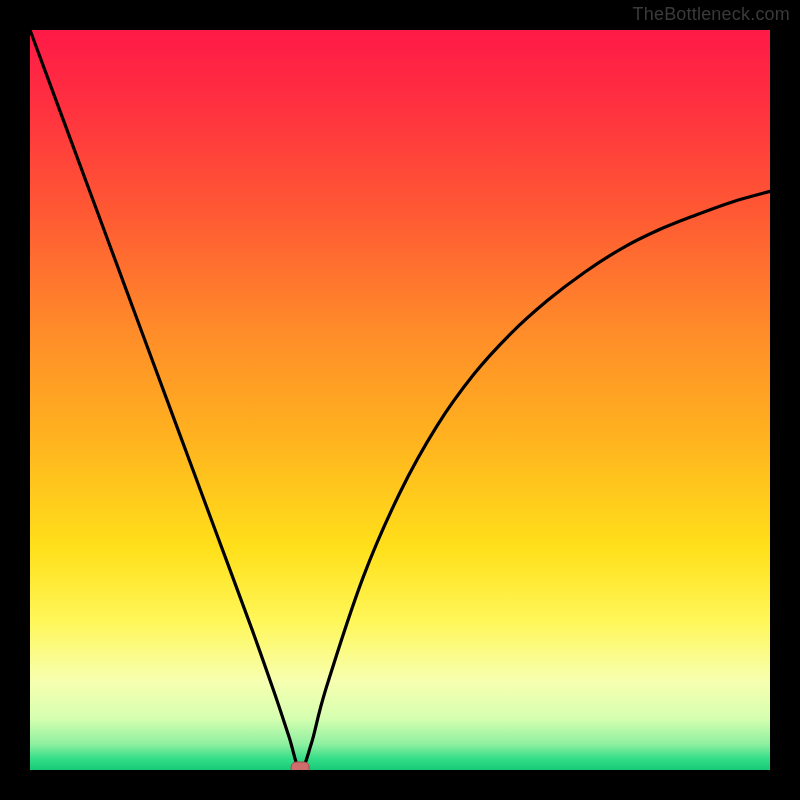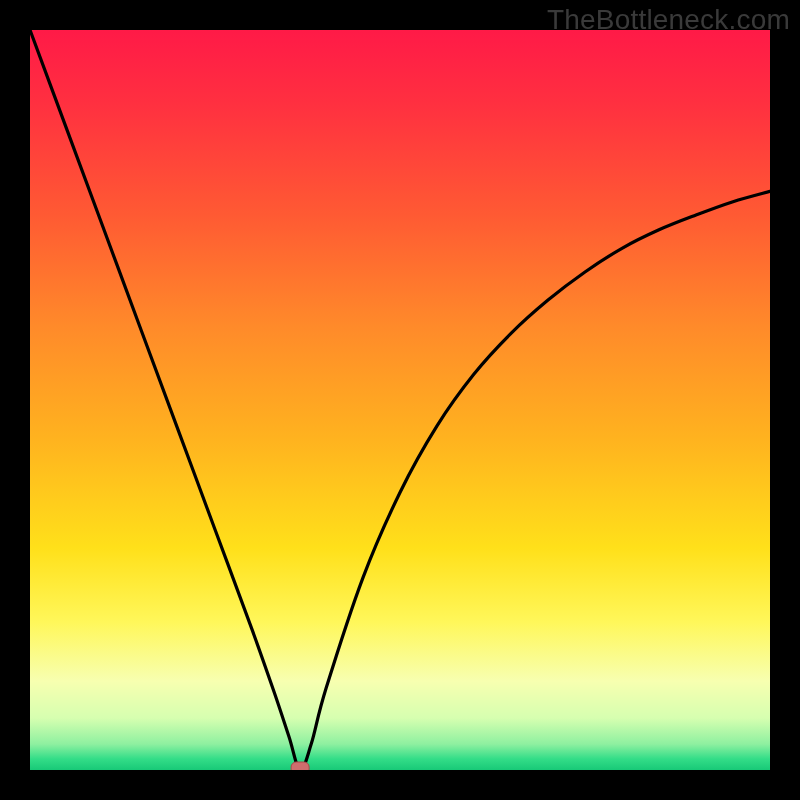--- a/index.html
+++ b/index.html
@@ -17,21 +17,21 @@
     top: 0;
     width: 800px;
     height: 800px;
     background: #000;
   }
   .watermark {
     position: absolute;
     top: 4px;
     right: 10px;
     color: #3a3a3a;
-    font-size: 28px;
+    font-size: 18px;
     font-weight: 500;
     letter-spacing: 0.2px;
     user-select: none;
   }
   .plot {
     position: absolute;
     left: 30px;
     top: 30px;
     width: 740px;
     height: 740px;

